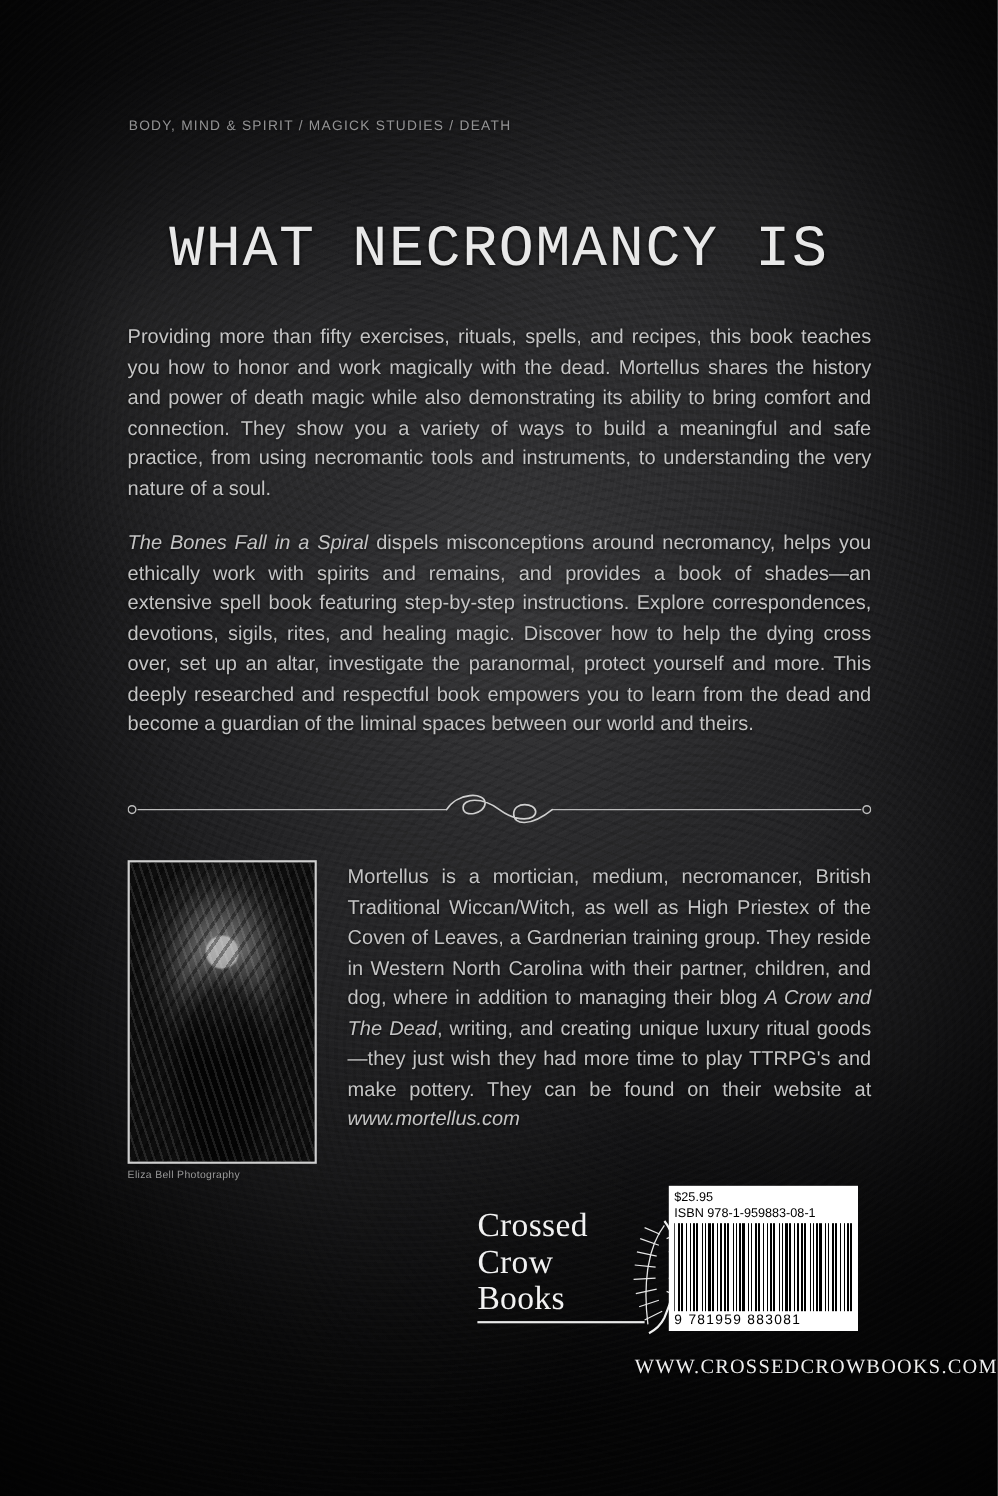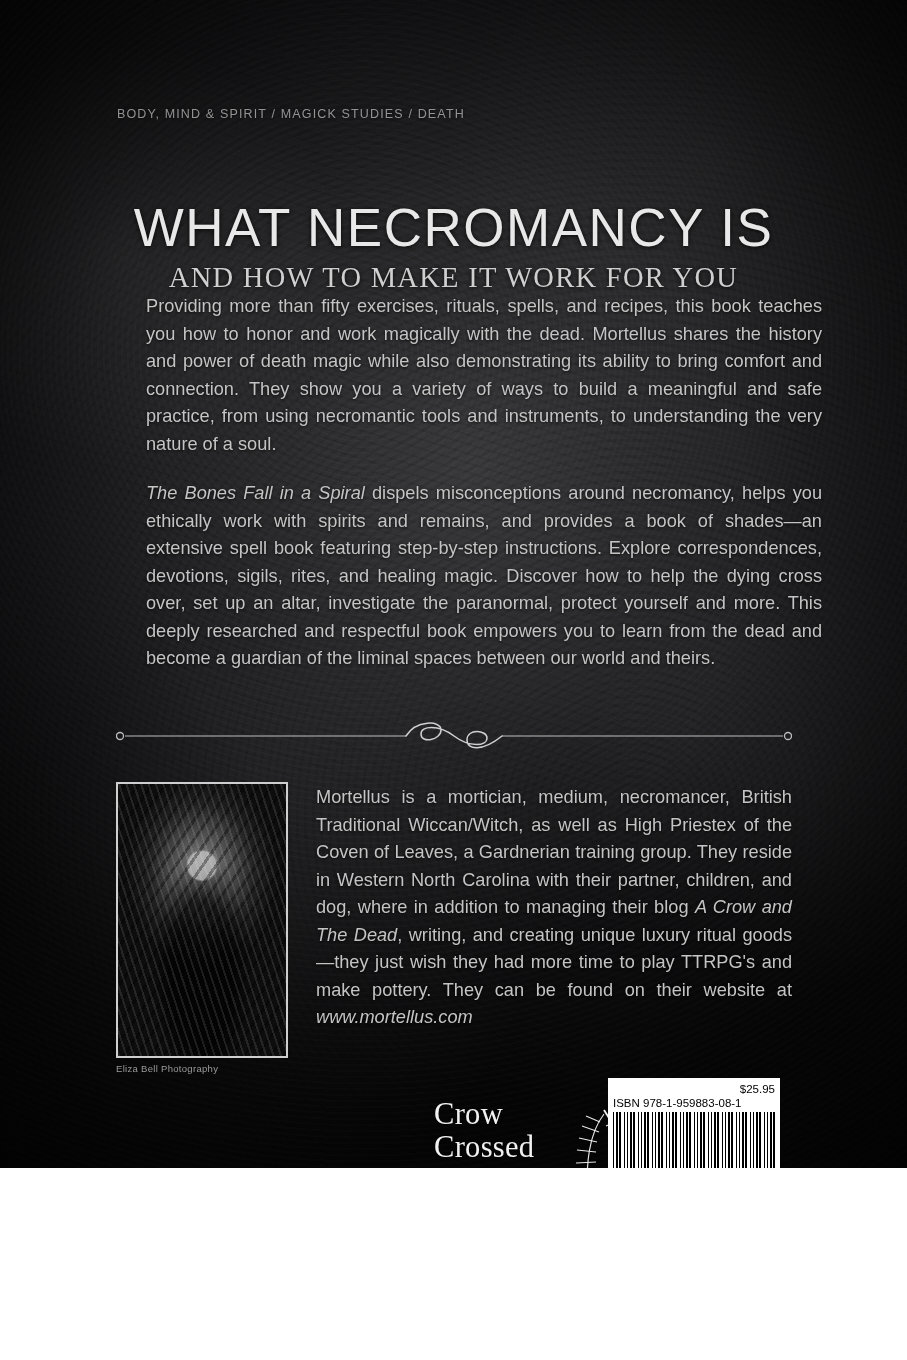--- a/index.html
+++ b/index.html
@@ -6,21 +6,21 @@
     margin: 0;
     padding: 0;
     background: #ffffff;
   }
   body {
     font-family: "Liberation Sans", sans-serif;
   }
   .page {
     position: relative;
     width: 907px;
-    height: 1168px;
+    height: 1360px;
     overflow: hidden;
     background:
       radial-gradient(ellipse 70% 55% at 52% 40%, #3a3a3c 0%, #242426 45%, #141416 78%, #0b0b0c 100%),
       #101011;
   }
   
   .tex1, .tex2, .tex3, .vig {
     position: absolute;
     inset: 0;
     pointer-events: none;
@@ -68,21 +68,21 @@
   }
 
   .title-block {
     position: absolute;
     left: 0;
     right: 0;
     top: 200px;
     text-align: center;
   }
   .title-main {
-    font-family: Liberation Sans, sans-serif;
+    font-family: Liberation Mono, monospace;
     font-weight: 400;
     font-size: 53px;
     letter-spacing: 1.5px;
     color: #e8e8e8;
     line-height: 1.05;
     text-shadow: 0 1px 5px rgba(0,0,0,.8);
   }
   .title-sub {
     font-family: "Liberation Serif", serif;
     font-weight: 400;
@@ -96,21 +96,20 @@
   .body-copy {
     position: absolute;
     left: 116px;
     width: 676px;
     top: 293px;
     color: #c4c4c4;
     font-size: 18.2px;
     line-height: 27.5px;
     text-align: justify;
     text-shadow: 0 1px 3px rgba(0,0,0,.75);
-    margin-left: 30px;
   }
   .body-copy p { margin: 0; }
   .body-copy p + p { margin-top: 22px; }
   .body-copy i { font-style: italic; }
 
   .divider {
     position: absolute;
     left: 116px;
     width: 676px;
     top: 718px;
@@ -213,21 +212,21 @@
   .barcode-box {
     position: absolute;
     left: 608px;
     top: 0px;
     width: 172px;
     background: #ffffff;
     padding: 4px 5px 3px;
     box-sizing: border-box;
   }
   .price {
-    text-align: right;
+    text-align: left;
     font-size: 11.5px;
     color: #000;
     line-height: 14px;
   }
   .isbn-text {
     text-align: left;
     font-size: 11.5px;
     color: #000;
     line-height: 14px;
     margin-bottom: 2px;
@@ -268,21 +267,20 @@
   <div class="tex2"></div>
   <div class="tex3"></div>
   <div class="vig"></div>
 
   <div class="content">
 
     <div class="category">BODY, MIND &amp; SPIRIT / MAGICK STUDIES / DEATH</div>
 
     <div class="title-block">
       <div class="title-main">WHAT NECROMANCY IS</div>
-      <div class="title-sub">AND HOW TO MAKE IT WORK FOR YOU</div>
     </div>
 
     <div class="body-copy">
       <p>Providing more than fifty exercises, rituals, spells, and recipes, this book teaches you how to honor and work magically with the dead. Mortellus shares the history and power of death magic while also demonstrating its ability to bring comfort and connection. They show you a variety of ways to build a meaningful and safe practice, from using necromantic tools and instruments, to understanding the very nature of a soul.</p>
       <p><i>The Bones Fall in a Spiral</i><span> dispels misconceptions around necromancy, helps you ethically work with spirits and remains, and provides a book of shades—an extensive spell book featuring step-by-step instructions. Explore correspondences, devotions, sigils, rites, and healing magic. Discover how to help the dying cross over, set up an altar, investigate the paranormal, protect yourself and more. This deeply researched and respectful book empowers you to learn from the dead and become a guardian of the liminal spaces between our world and theirs.</span></p>
     </div>
 
     <div class="divider">
       <svg width="676" height="36" viewBox="0 0 676 36">
         <circle cx="4" cy="18" r="3.5" fill="none" stroke="#bdbdbd" stroke-width="1.3"></circle>
@@ -300,22 +298,22 @@
         </div>
         <div class="photo-credit">Eliza Bell Photography</div>
       </div>
       <div class="bio-text">
         <div class="bio-body"><span>Mortellus is a mortician, medium, necromancer, British Traditional Wiccan/Witch, as well as High Priestex of the Coven of Leaves, a Gardnerian training group. They reside in Western North Carolina with their partner, children, and dog, where in addition to managing their blog </span><i>A Crow and The Dead</i><span>, writing, and creating unique luxury ritual goods—they just wish they had more time to play TTRPG's and make pottery. They can be found on their website at </span><i>www.mortellus.com</i></div>
       </div>
     </div>
 
     <div class="footer">
       <div class="logo">
+        <div class="logo-lines">Crossed</div>
         <div class="logo-lines">Crow</div>
-        <div class="logo-lines">Crossed</div>
         <div class="logo-lines">Books</div>
         <div class="logo-rule"></div>
       </div>
 
       <svg class="feather" viewBox="0 0 70 110">
         <path d="M44 4 C 58 22, 60 55, 44 92 C 40 100, 34 104, 30 106" fill="none" stroke="#f0f0f0" stroke-width="2"></path>
         <path d="M44 8 C 30 26, 24 58, 29 98" fill="none" stroke="#e3e3e3" stroke-width="1.2"></path>
         <g stroke="#e8e8e8" stroke-width="1.1">
           <line x1="40" y1="16" x2="26" y2="10"></line>
           <line x1="39" y1="26" x2="22" y2="20"></line>

